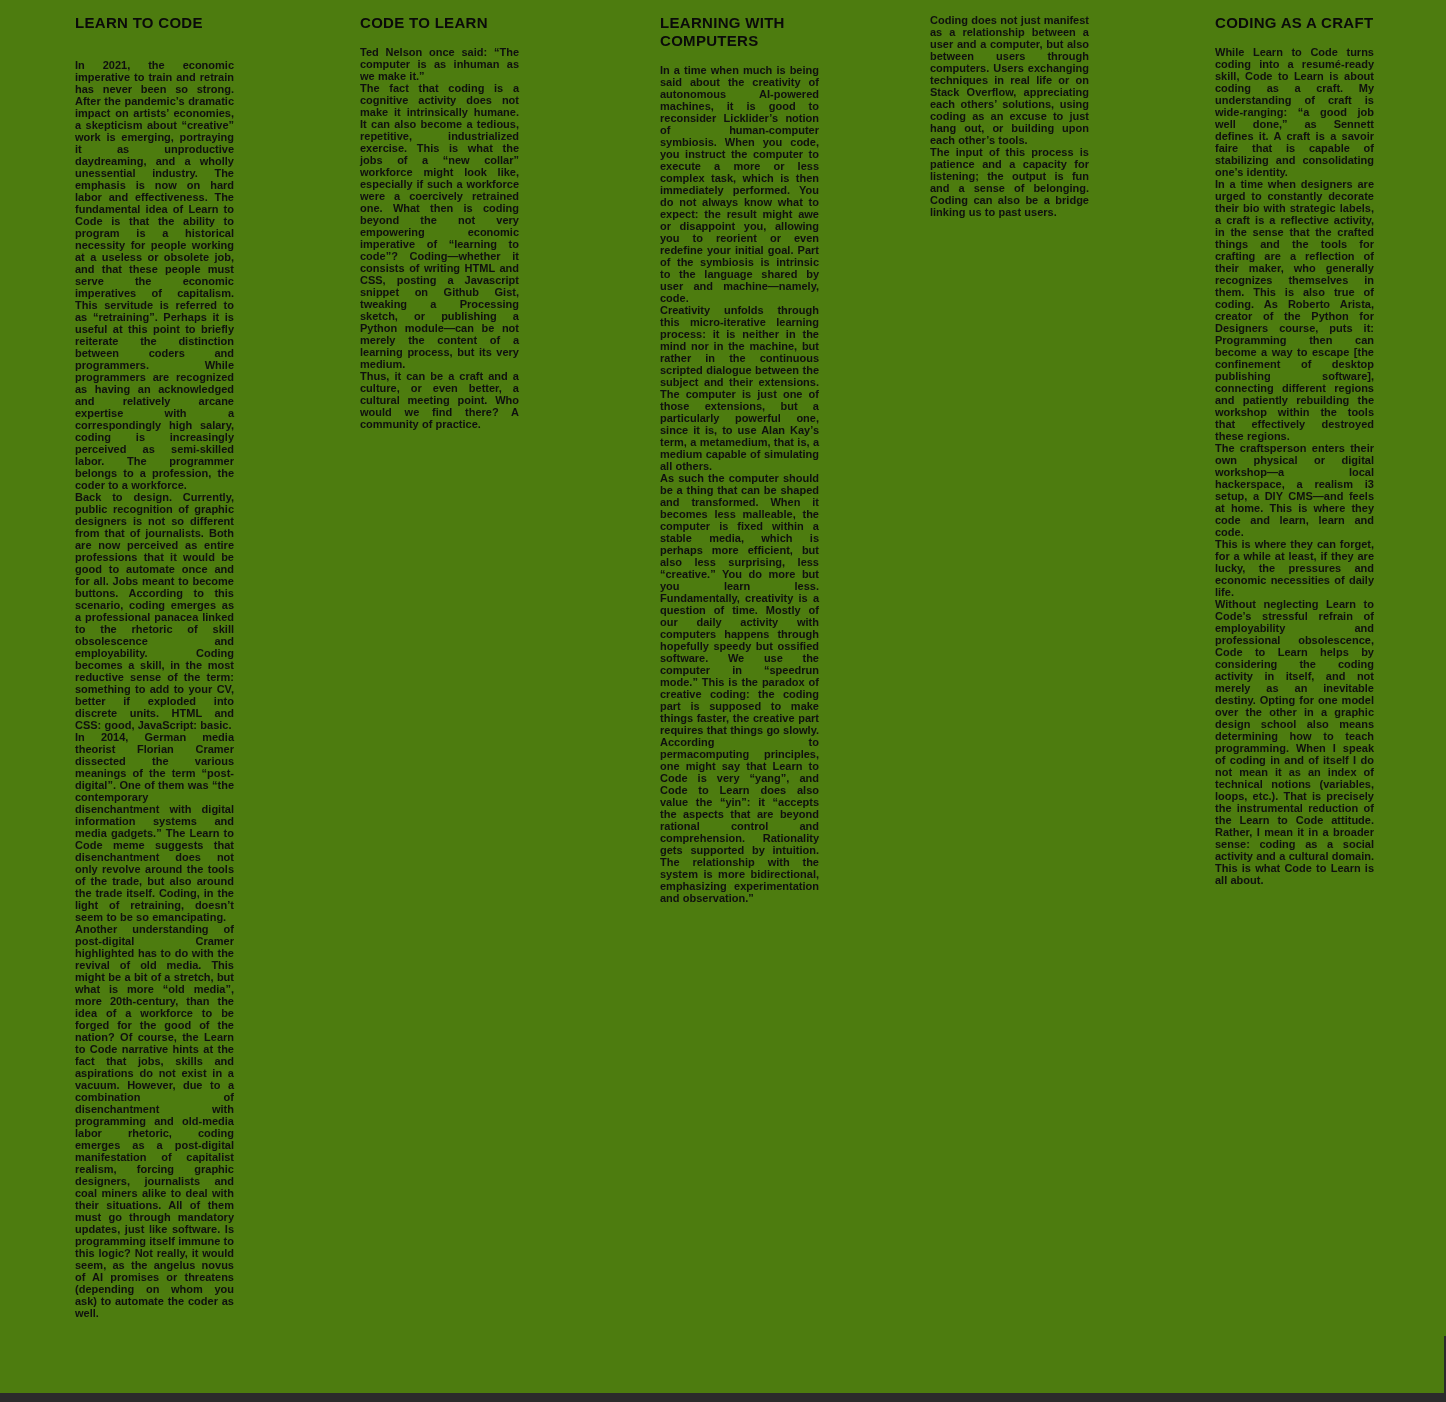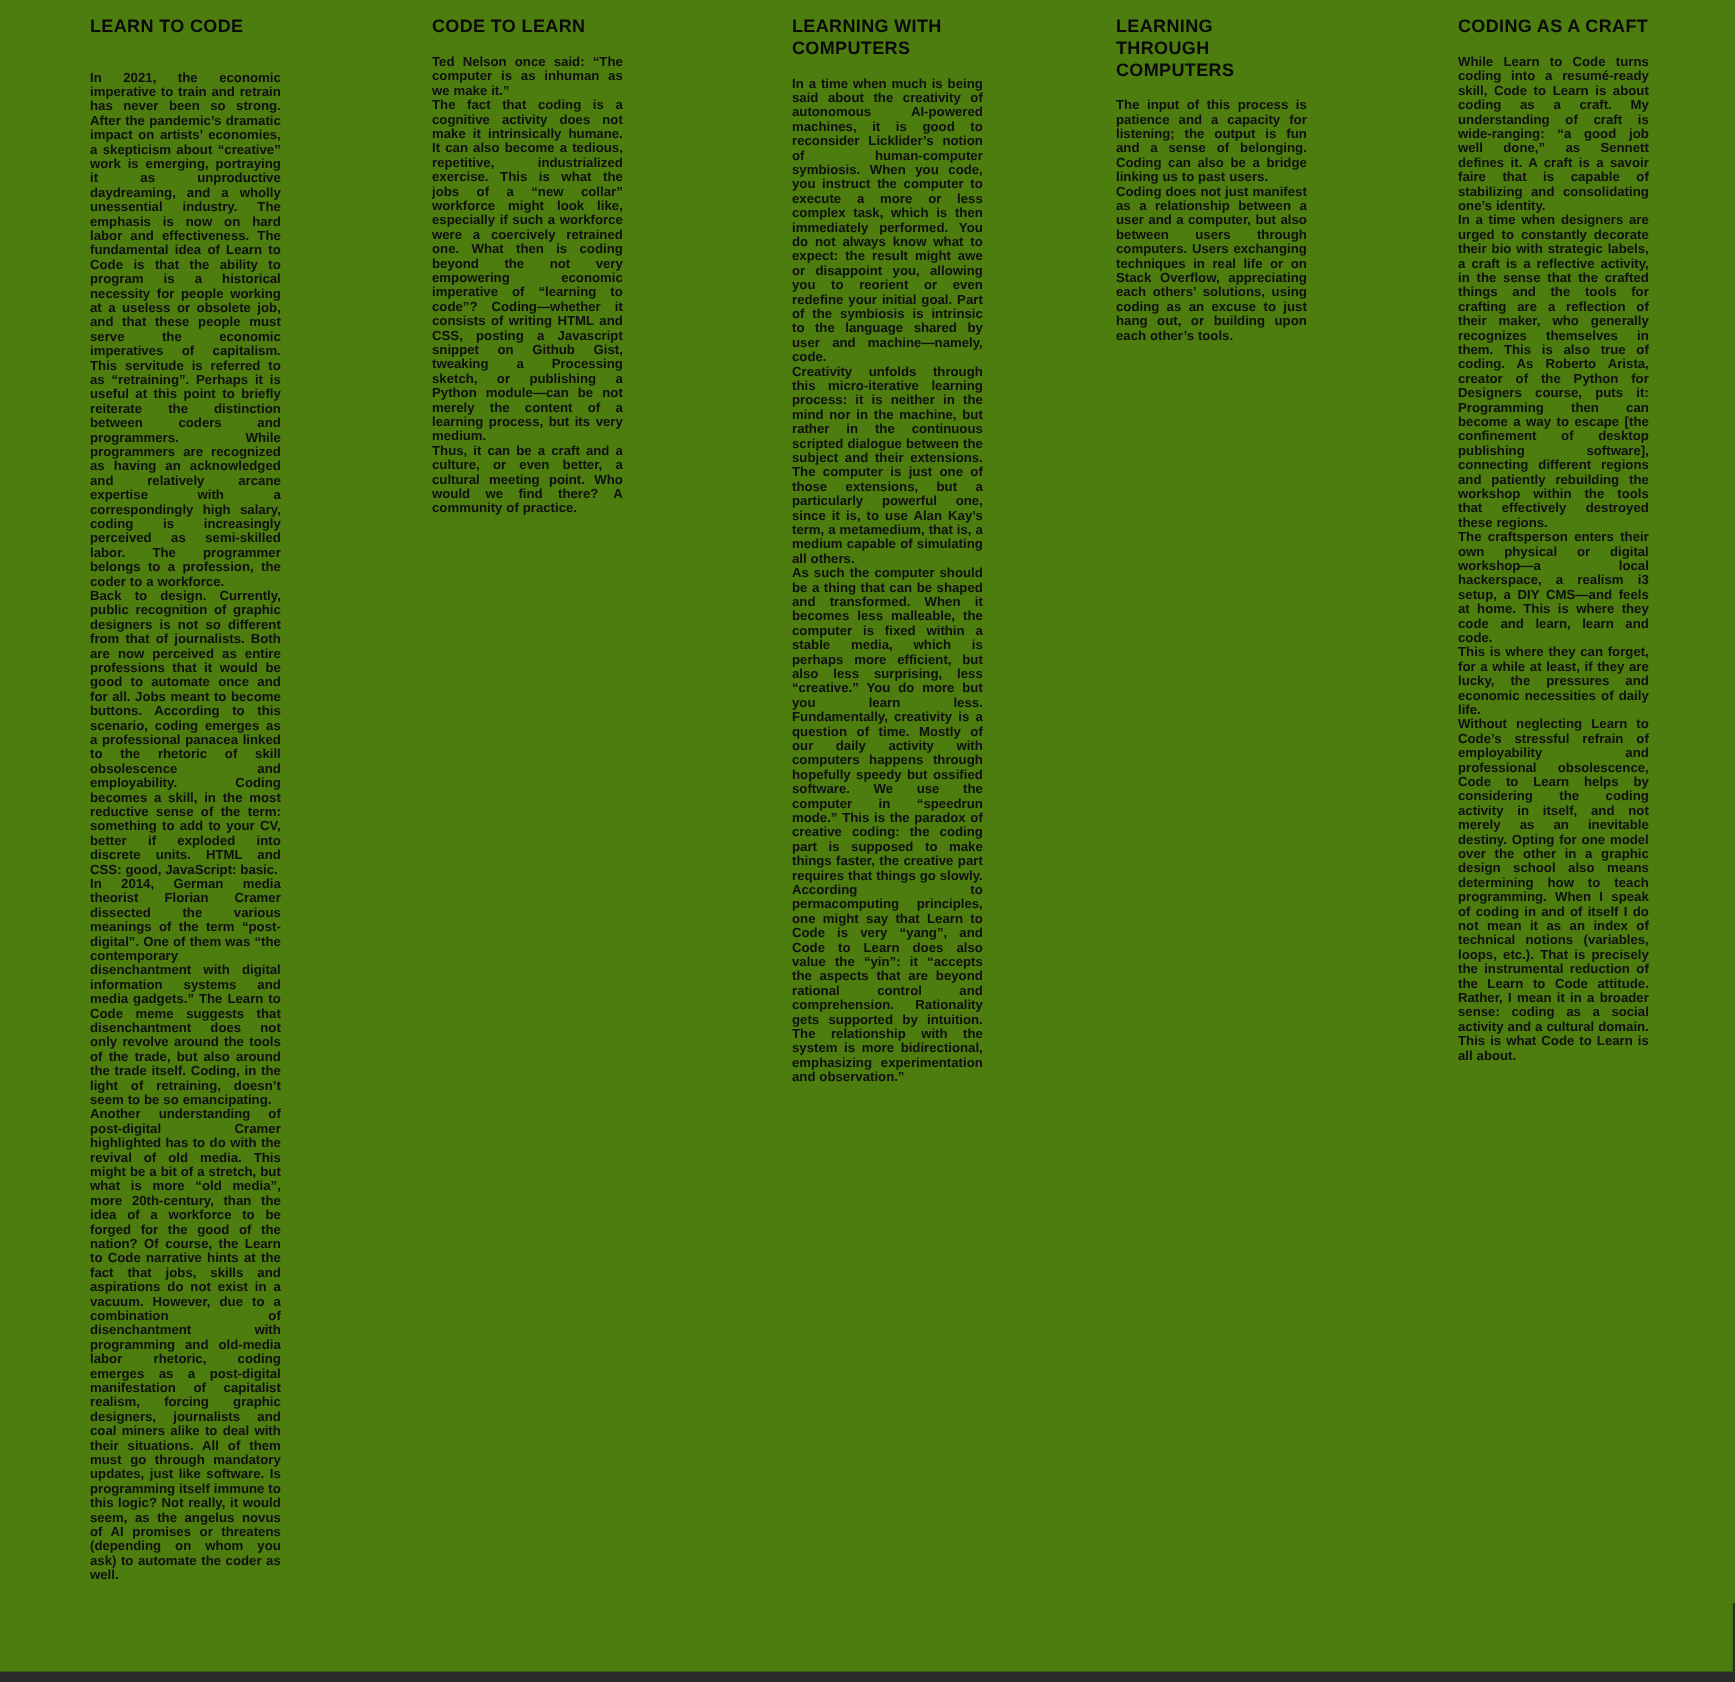--- a/index.html
+++ b/index.html
@@ -74,23 +74,22 @@
   </section>
 
   <section class="col col-3">
     <h2>LEARNING WITH COMPUTERS</h2>
     <p>In a time when much is being said about the creativity of autonomous AI-powered machines, it is good to reconsider Licklider’s notion of human-computer symbiosis. When you code, you instruct the computer to execute a more or less complex task, which is then immediately performed. You do not always know what to expect: the result might awe or disappoint you, allowing you to reorient or even redefine your initial goal. Part of the symbiosis is intrinsic to the language shared by user and machine—namely, code.</p>
     <p>Creativity unfolds through this micro-iterative learning process: it is neither in the mind nor in the machine, but rather in the continuous scripted dialogue between the subject and their extensions. The computer is just one of those extensions, but a particularly powerful one, since it is, to use Alan Kay’s term, a metamedium, that is, a medium capable of simulating all others.</p>
     <p>As such the computer should be a thing that can be shaped and transformed. When it becomes less malleable, the computer is fixed within a stable media, which is perhaps more efficient, but also less surprising, less “creative.” You do more but you learn less. Fundamentally, creativity is a question of time. Mostly of our daily activity with computers happens through hopefully speedy but ossified software. We use the computer in “speedrun mode.” This is the paradox of creative coding: the coding part is supposed to make things faster, the creative part requires that things go slowly. According to permacomputing principles, one might say that Learn to Code is very “yang”, and Code to Learn does also value the “yin”: it “accepts the aspects that are beyond rational control and comprehension. Rationality gets supported by intuition. The relationship with the system is more bidirectional, emphasizing experimentation and observation.”</p>
   </section>
 
   <section class="col col-4">
-    <h2>LEARNING THROUGH COMPUTERS</h2>
+    <p>Coding does not just manifest as a relationship between a user and a computer, but also between users through computers. Users exchanging techniques in real life or on Stack Overflow, appreciating each others’ solutions, using coding as an excuse to just hang out, or building upon each other’s tools.</p>
     <p>The input of this process is patience and a capacity for listening; the output is fun and a sense of belonging. Coding can also be a bridge linking us to past users.</p>
-    <p>Coding does not just manifest as a relationship between a user and a computer, but also between users through computers. Users exchanging techniques in real life or on Stack Overflow, appreciating each others’ solutions, using coding as an excuse to just hang out, or building upon each other’s tools.</p>
   </section>
 
   <section class="col col-5">
     <h2>CODING AS A CRAFT</h2>
     <p>While Learn to Code turns coding into a resumé-ready skill, Code to Learn is about coding as a craft. My understanding of craft is wide-ranging: “a good job well done,” as Sennett defines it. A craft is a savoir faire that is capable of stabilizing and consolidating one’s identity.</p>
     <p>In a time when designers are urged to constantly decorate their bio with strategic labels, a craft is a reflective activity, in the sense that the crafted things and the tools for crafting are a reflection of their maker, who generally recognizes themselves in them. This is also true of coding. As Roberto Arista, creator of the Python for Designers course, puts it: Programming then can become a way to escape [the confinement of desktop publishing software], connecting different regions and patiently rebuilding the workshop within the tools that effectively destroyed these regions.</p>
     <p>The craftsperson enters their own physical or digital workshop—a local hackerspace, a realism i3 setup, a DIY CMS—and feels at home. This is where they code and learn, learn and code.</p>
     <p>This is where they can forget, for a while at least, if they are lucky, the pressures and economic necessities of daily life.</p>
     <p>Without neglecting Learn to Code’s stressful refrain of employability and professional obsolescence, Code to Learn helps by considering the coding activity in itself, and not merely as an inevitable destiny. Opting for one model over the other in a graphic design school also means determining how to teach programming. When I speak of coding in and of itself I do not mean it as an index of technical notions (variables, loops, etc.). That is precisely the instrumental reduction of the Learn to Code attitude. Rather, I mean it in a broader sense: coding as a social activity and a cultural domain. This is what Code to Learn is all about.</p>
   </section>

